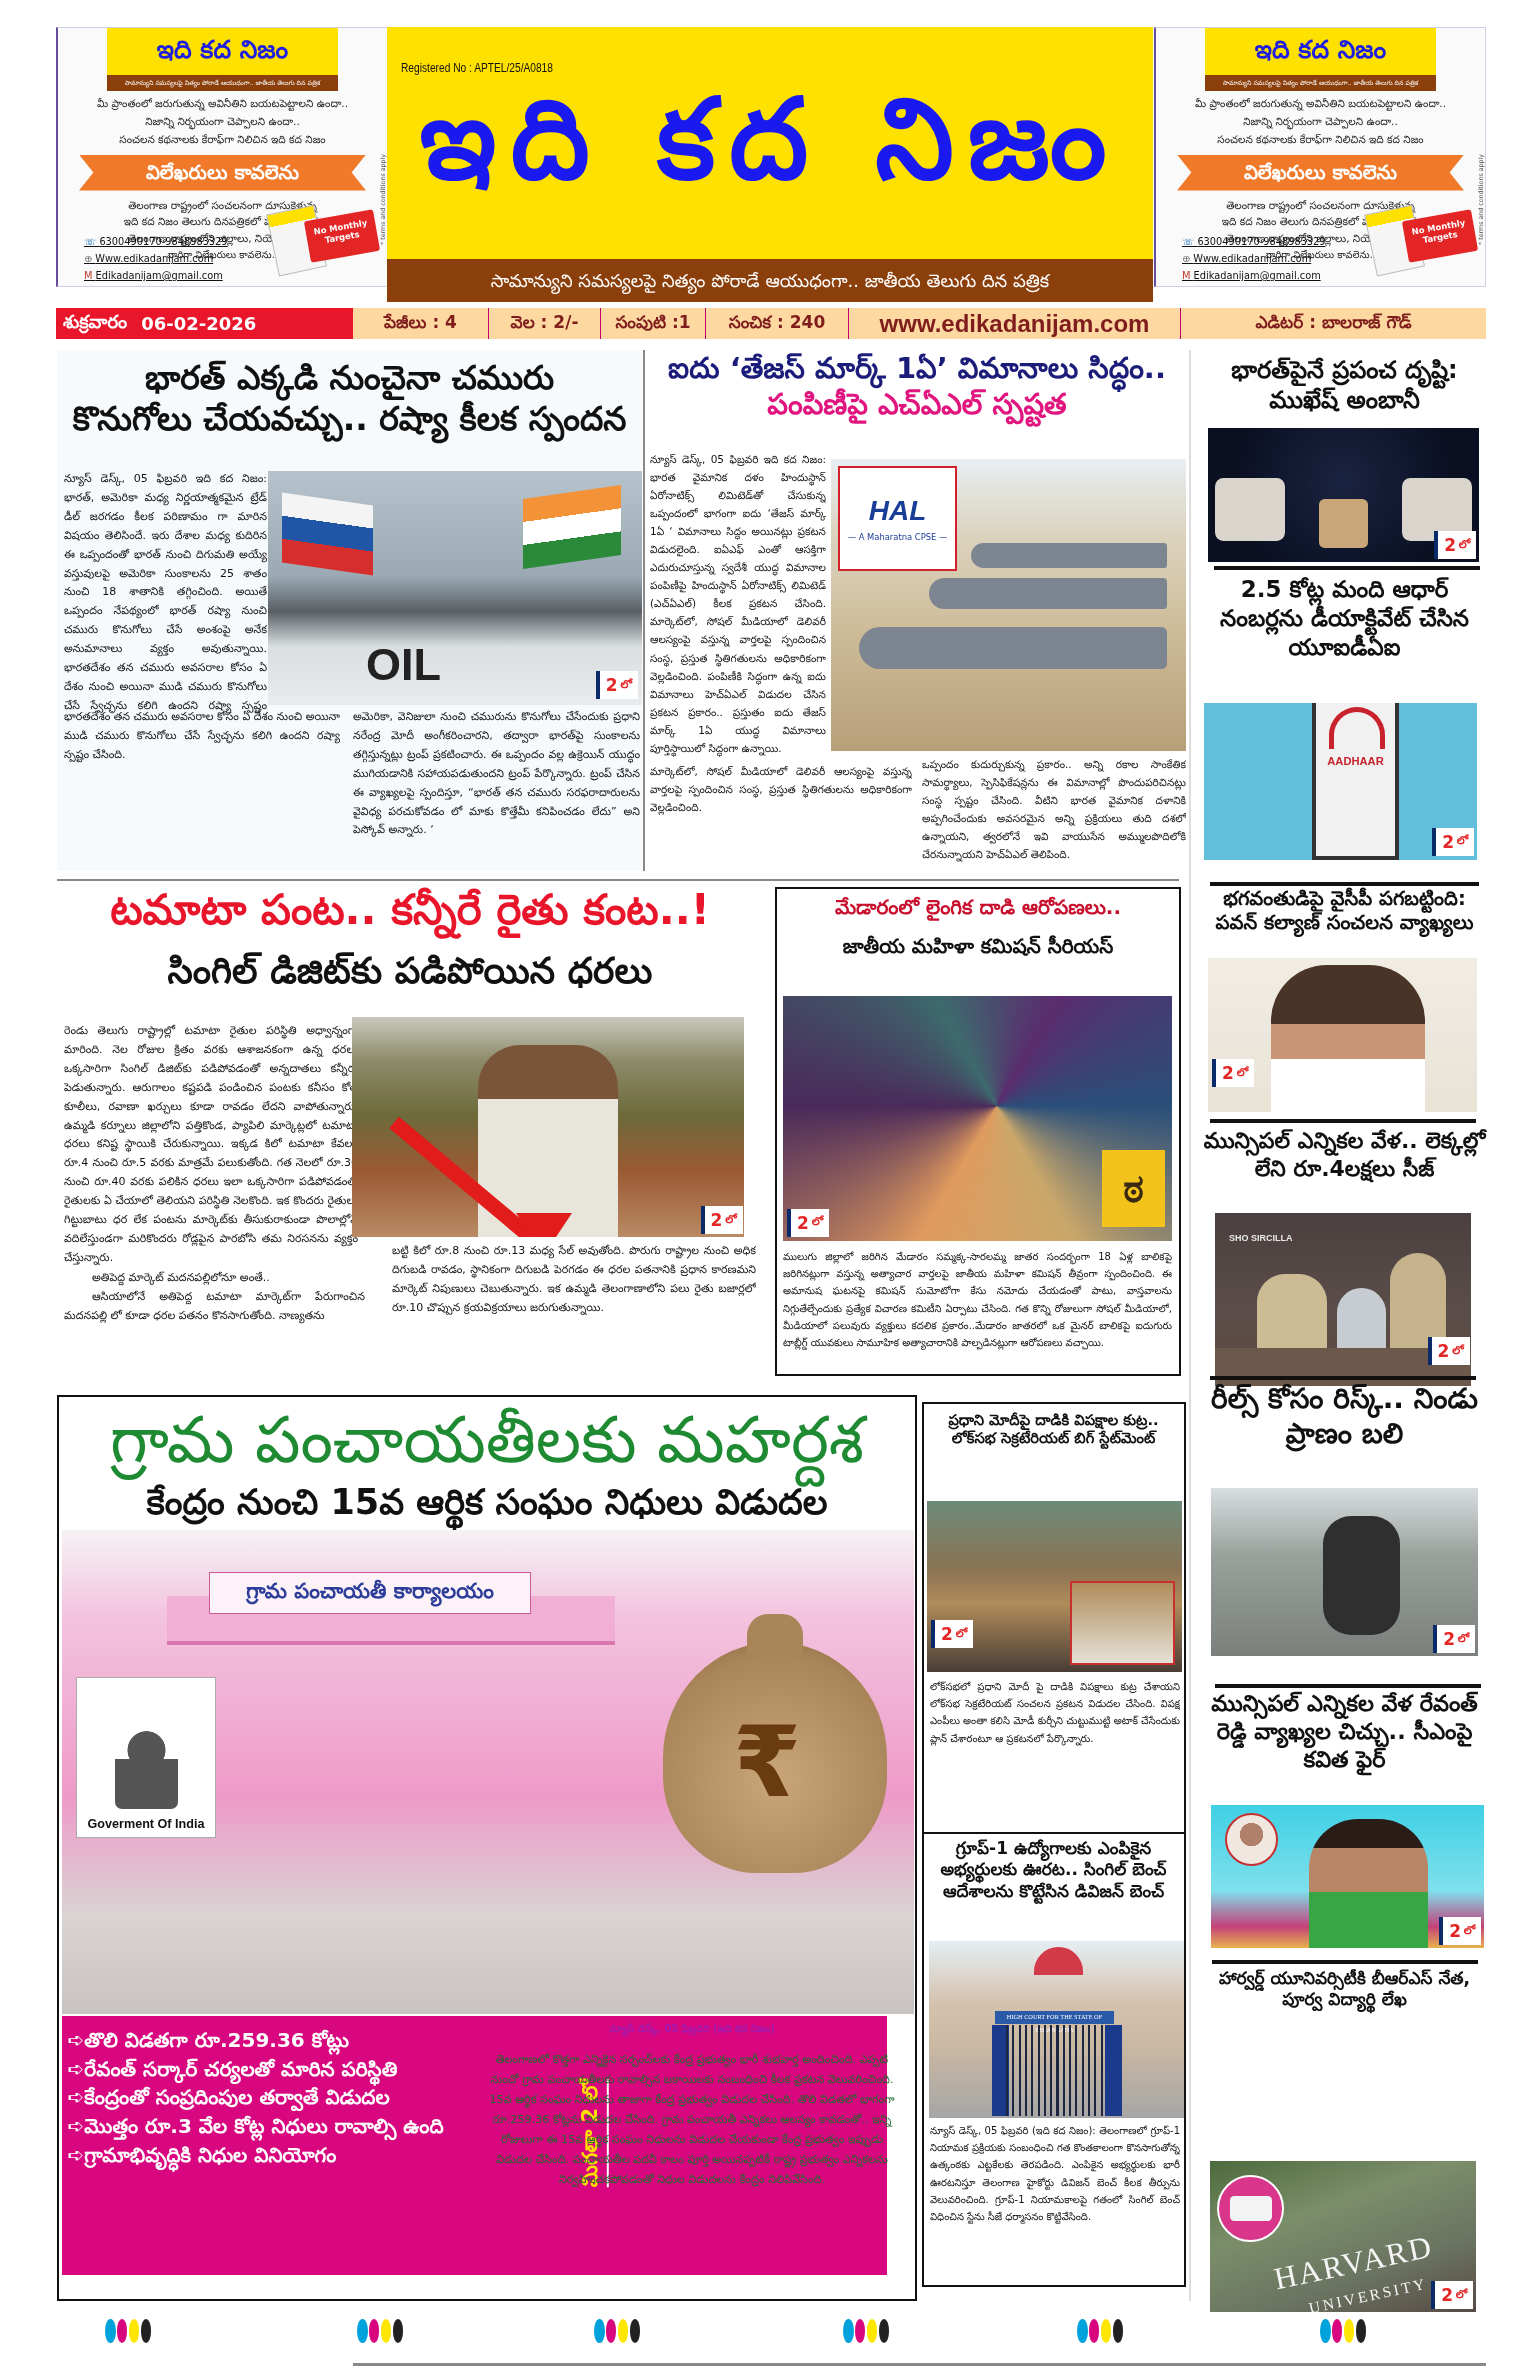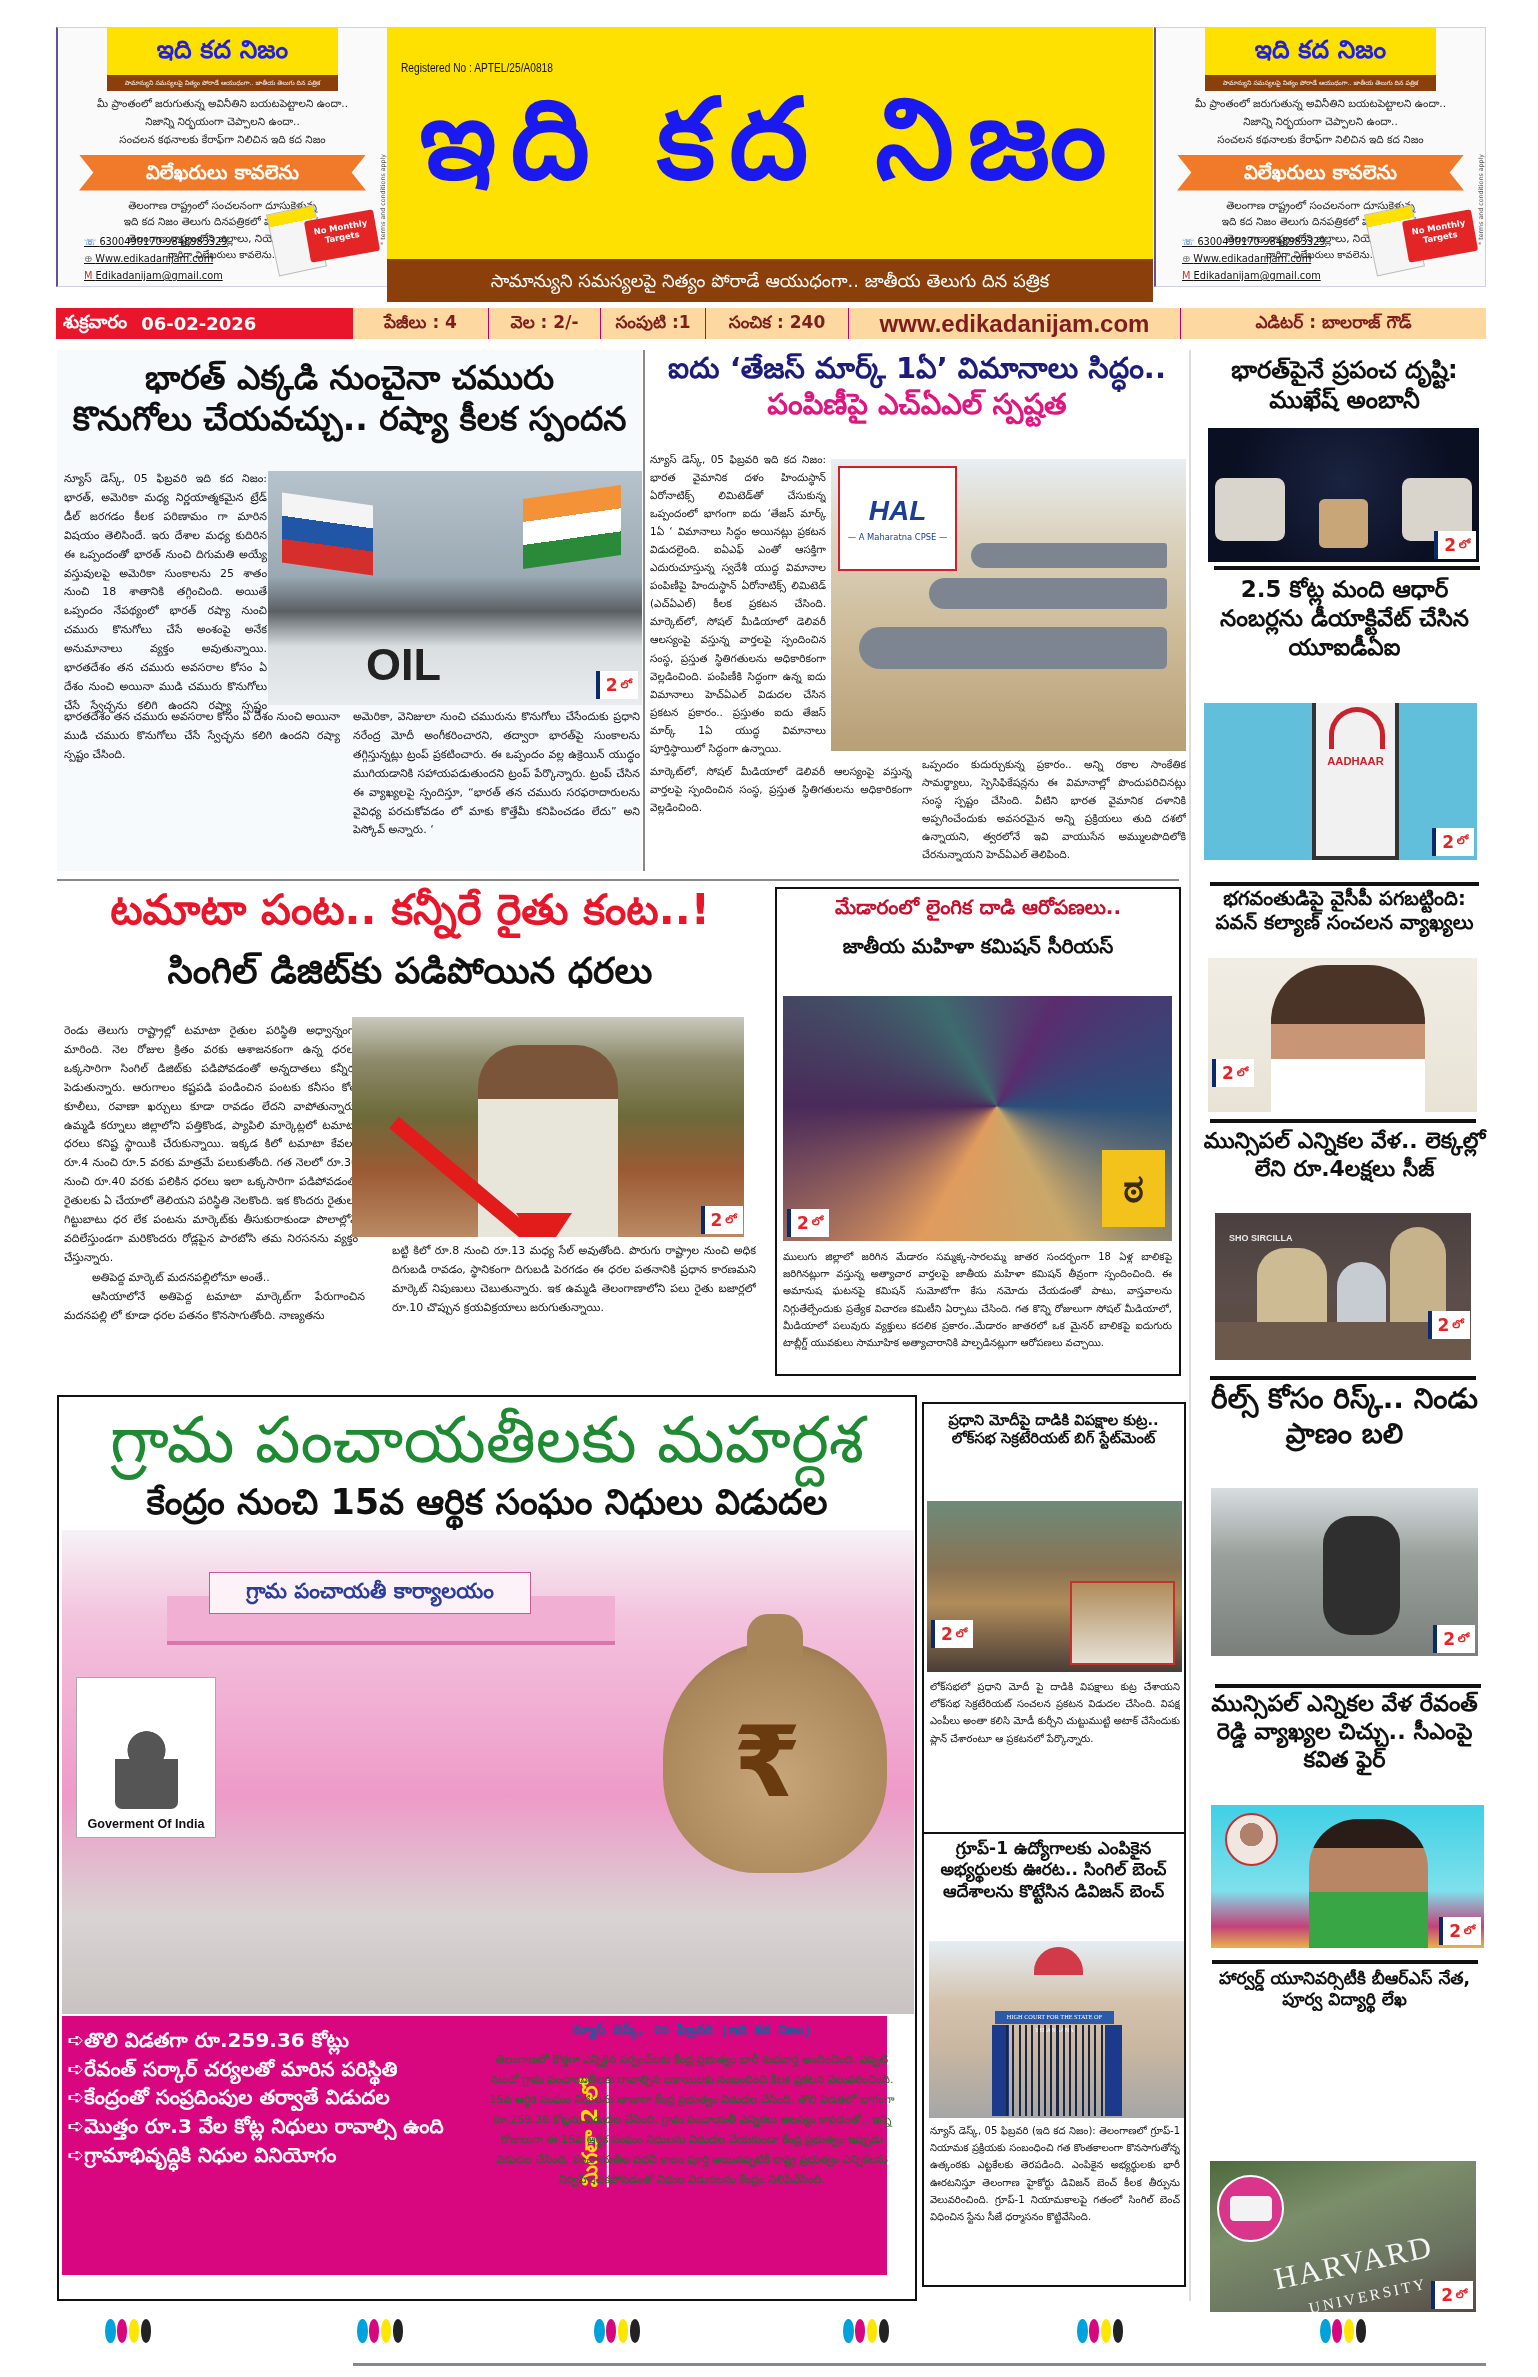--- a/index.html
+++ b/index.html
@@ -253,21 +253,21 @@
 <div class="photo ph-pawan" style="left:1208px; top:958px; width:269px; height:154px;">
   <div class="p"></div>
   <div class="page-tag" style="left:4.2px; bottom:25px;">
       <span>2</span>
       <small>లో</small>
     </div>
 </div>
 <div class="rule-h" style="left:1210px; top:1119px; width:266px;"></div>
 
 <div class="headline" style="left:1196px; top:1127px; width:297px; font-size:22px;">మున్సిపల్ ఎన్నికల వేళ.. లెక్కల్లో లేని రూ.4లక్షలు సీజ్</div>
-<div class="photo ph-police" style="left:1215px; top:1213px; width:256px; height:147px;">
+<div class="photo ph-police" style="left:1215px; top:1213px; width:256px; height:173px;">
   <div class="sho">SHO SIRCILLA</div>
   <div class="man" style="left:42px; width:70px; height:91px; background:#cdbb94;"></div>
   <div class="man" style="left:122px; width:49px; height:77px; background:#c7ccd3;"></div>
   <div class="man" style="left:175px; width:56px; height:112px; background:#c6b38c;"></div>
   <div class="desk"></div>
   <div class="page-tag" style="right:1.4px; bottom:21px;">
       <span>2</span>
       <small>లో</small>
     </div>
 </div>
@@ -357,21 +357,21 @@
   <ul>
     <li>➪తొలి విడతగా రూ.259.36 కోట్లు</li>
     <li>➪రేవంత్ సర్కార్ చర్యలతో మారిన పరిస్థితి</li>
     <li>➪కేంద్రంతో సంప్రదింపుల తర్వాతే విడుదల</li>
     <li>➪మొత్తం రూ.3 వేల కోట్ల నిధులు రావాల్సి ఉంది</li>
     <li>➪గ్రామాభివృద్ధికి నిధుల వినియోగం</li>
   </ul>
   <div class="side-label" style="right:278px;">మిగతా 2 లో</div>
 </div>
 <div class="abs" style="left:888px; top:2007px; width:0;"></div>
-<div class="abs" style="left:482px; top:2023px; width:420px; text-align:center; font-weight:bold; font-size:13px; color:#0369a1;font-family:Liberation Mono, monospace;">న్యూస్ డెస్క్, 05 ఫిబ్రవరి (ఇది కద నిజం)</div>
+<div class="abs" style="left:482px; top:2023px; width:420px; text-align:center; font-weight:bold; font-size:10px; color:#a21caf;">న్యూస్ డెస్క్, 05 ఫిబ్రవరి (ఇది కద నిజం)</div>
 <div class="abs" style="left:482px; top:2050px; width:420px; font-size:11.2px; line-height:1.78; color:#1e6a2a; text-align:center;">తెలంగాణలో కొత్తగా ఎన్నికైన సర్పంచ్‌లకు కేంద్ర ప్రభుత్వం భారీ శుభవార్త అందించింది. ఎప్పటి నుంచో గ్రామ పంచాయతీలకు రావాల్సిన బకాయిలకు సంబంధించి కీలక ప్రకటన వెలువరించింది. 15వ ఆర్థిక సంఘం నిధులను తాజాగా కేంద్ర ప్రభుత్వం విడుదల చేసింది. తొలి విడతలో భాగంగా రూ.259.36 కోట్లను విడుదల చేసింది. గ్రామ పంచాయతీ ఎన్నికలు ఆలస్యం కావడంతో.. ఇన్ని రోజులుగా ఈ 15వ ఆర్థిక సంఘం నిధులను విడుదల చేయకుండా కేంద్ర ప్రభుత్వం ఇప్పుడు విడుదల చేసింది. పంచాయతీల పదవీ కాలం పూర్తి అయినప్పటికీ రాష్ట్ర ప్రభుత్వం ఎన్నికలను నిర్వహించకపోవడంతో నిధుల విడుదలను కేంద్రం నిలిపివేసింది.</div>
 
 <div class="box" style="left:922px; top:1402px; width:264px; height:885px;"></div>
 <div class="headline" style="left:924px; top:1411px; width:259px; font-size:14.7px;">
   <div>ప్రధాని మోదీపై దాడికి విపక్షాల కుట్ర..</div>
   <div>లోక్‌సభ సెక్రటేరియట్ బిగ్ స్టేట్‌మెంట్</div>
 </div>
 <div class="photo ph-parliament" style="left:927px; top:1501px; width:255px; height:171px;">
   <div class="inset"></div>
   <div class="page-tag" style="left:4.2px; top:119px;">

